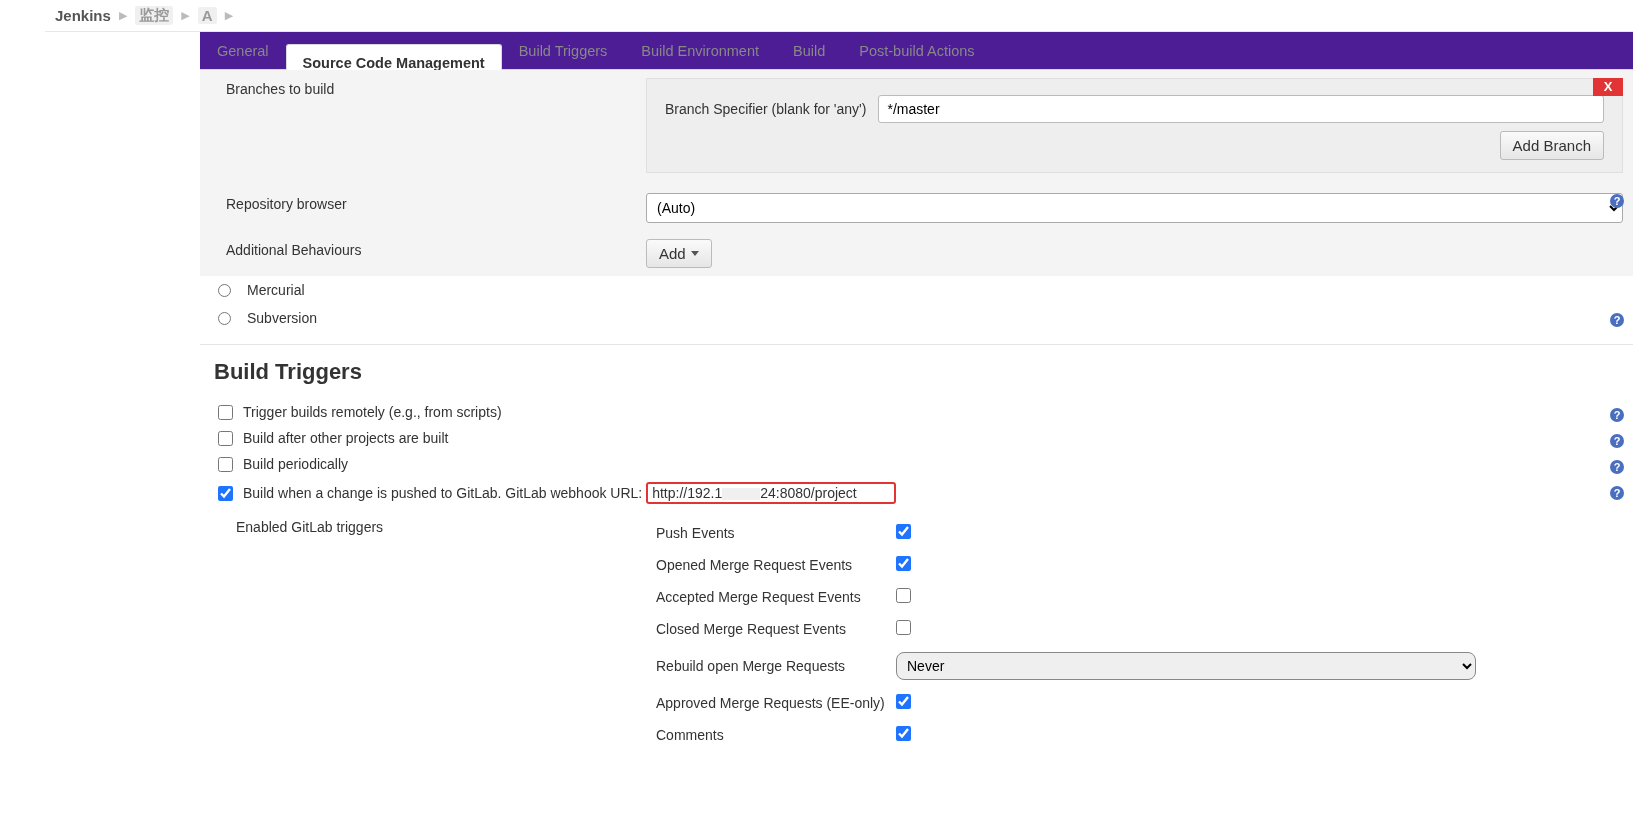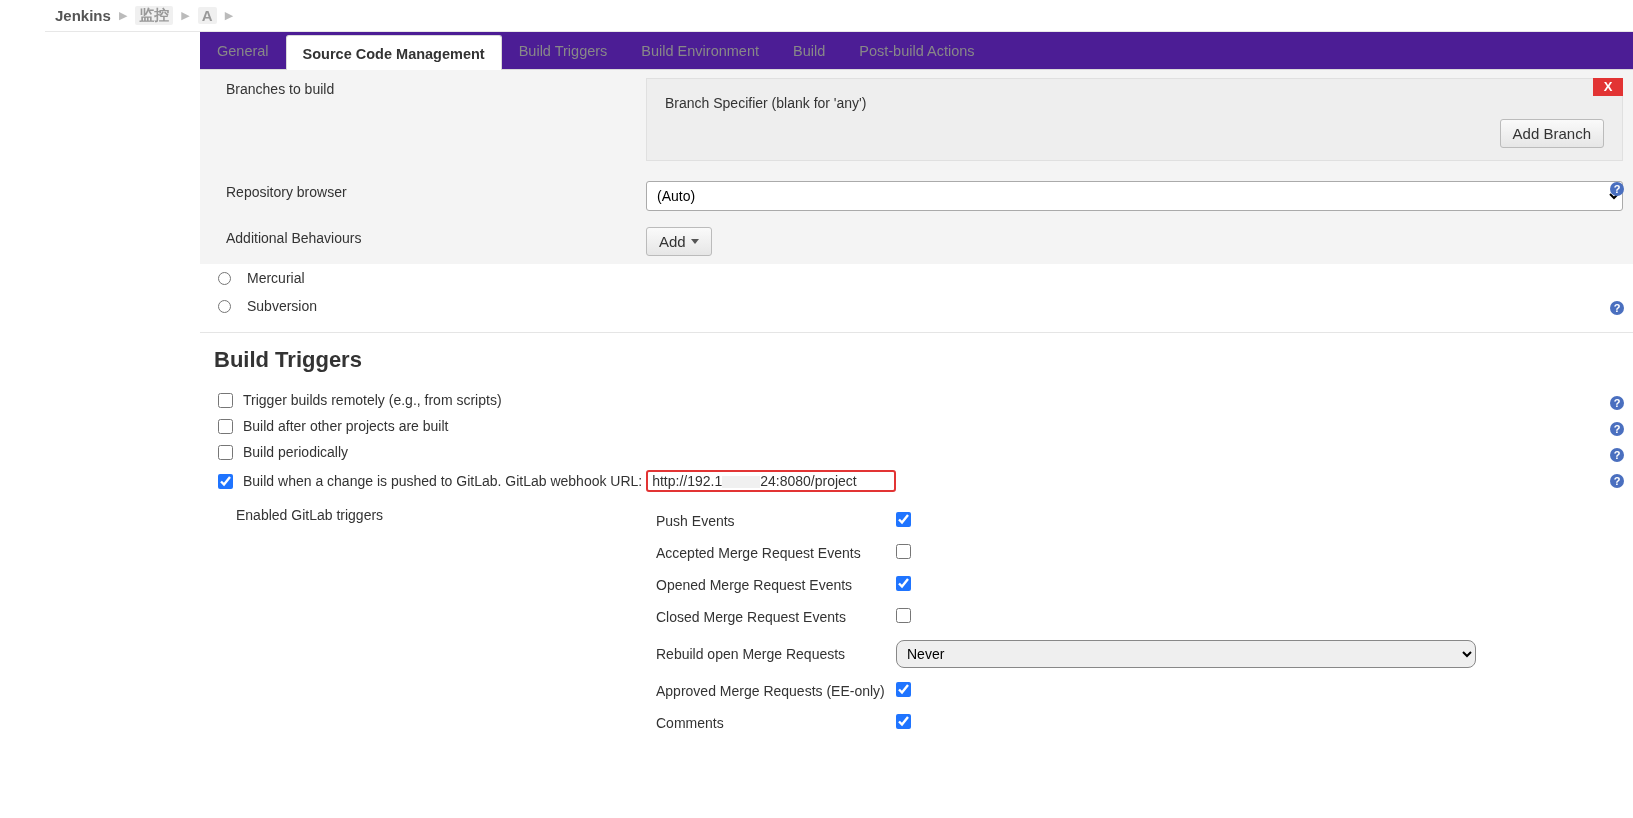--- a/index.html
+++ b/index.html
@@ -52,21 +52,21 @@
     font-size: 14.5px;
   }
   .tab.active {
     background: #fff;
     color: #333;
     font-weight: bold;
     border-color: #d9d9d9;
     border-top-left-radius: 3px;
     border-top-right-radius: 3px;
     position: relative;
-    top: 3px;
+    top: 12px;
   }
   .config-area { padding: 0; }
   .section-block { position: relative; }
   .section-block.grey { background: #f4f4f4; }
   .section-row {
     display: flex;
     align-items: flex-start;
     padding: 8px 10px 8px 26px;
     position: relative;
   }
@@ -235,20 +235,21 @@
 
       <div class="section-block grey">
 
         <div class="section-row">
           <div class="row-label">Branches to build</div>
           <div class="row-value" style="position:relative;">
             <div class="branch-box">
               <div class="close-x">X</div>
               <div class="branch-inner">
                 <span class="branch-specifier-label">Branch Specifier (blank for 'any')</span>
+                <input type="text" value="*/master" style="">
               </div>
 
               <div class="add-branch-row">
                 <button class="btn">
                     <span>Add Branch</span>
                   </button>
               </div>
             </div>
           </div>
         </div>
@@ -345,26 +346,26 @@
       </div>
 
       <div class="trigger-opts">
         <div class="opts-label">Enabled GitLab triggers</div>
         <div class="opts-table">
           <div class="opt-row">
             <div class="opt-text">Push Events</div>
             <div class="opt-ctrl"><input type="checkbox" checked="" style=""></div>
           </div>
           <div class="opt-row">
+            <div class="opt-text">Opened Merge Request Events</div>
+            <div class="opt-ctrl"><input type="checkbox" checked="" style=""></div>
+          </div>
+          <div class="opt-row">
             <div class="opt-text">Accepted Merge Request Events</div>
             <div class="opt-ctrl"><input type="checkbox" style=""></div>
-          </div>
-          <div class="opt-row">
-            <div class="opt-text">Opened Merge Request Events</div>
-            <div class="opt-ctrl"><input type="checkbox" checked="" style=""></div>
           </div>
           <div class="opt-row">
             <div class="opt-text">Closed Merge Request Events</div>
             <div class="opt-ctrl"><input type="checkbox" style=""></div>
           </div>
           <div class="opt-row">
             <div class="opt-text">Rebuild open Merge Requests</div>
             <div class="opt-ctrl">
               <select>
                 <option>Never</option>

